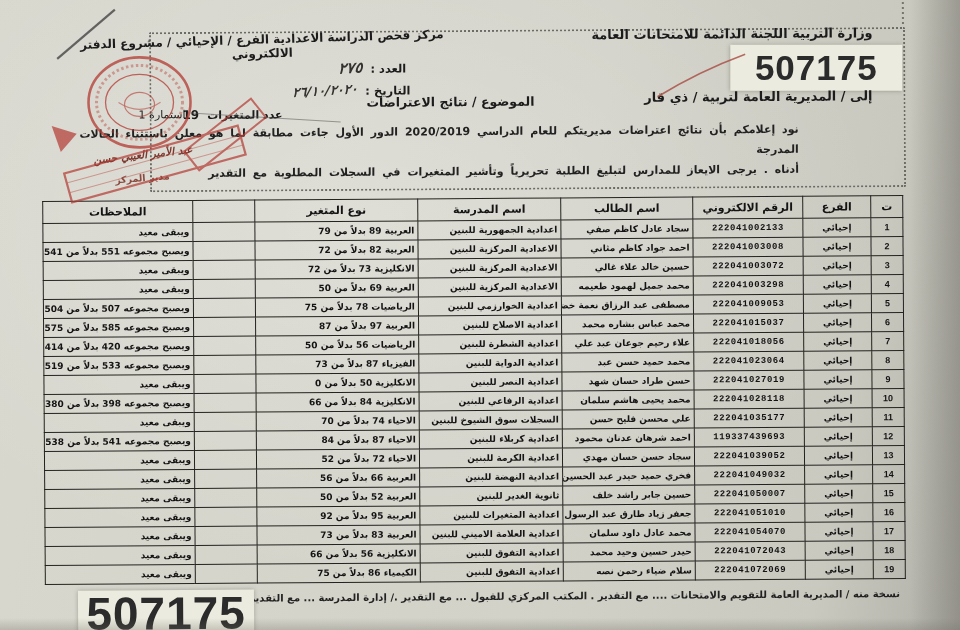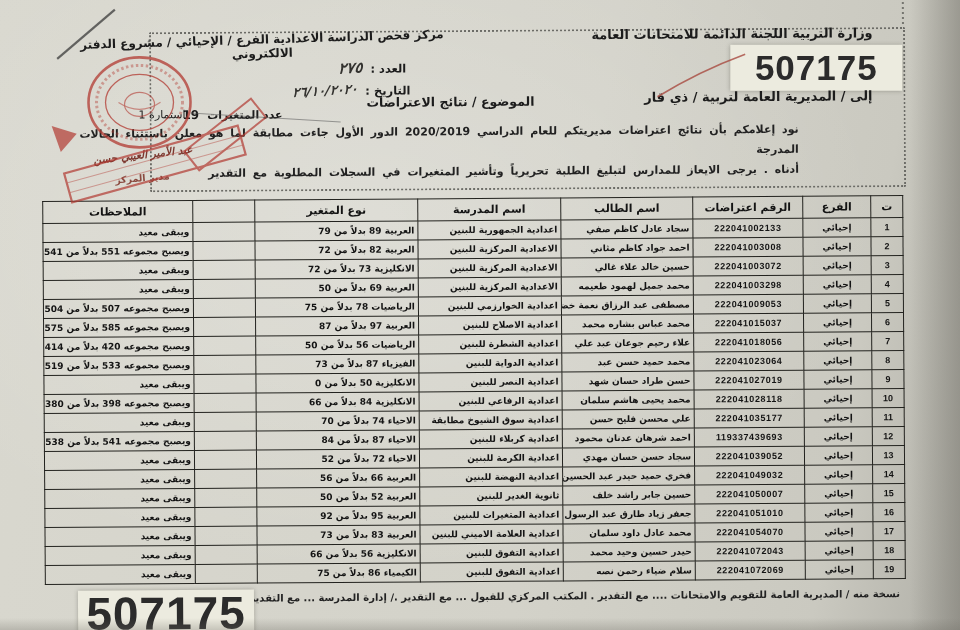--- a/index.html
+++ b/index.html
@@ -54,21 +54,21 @@
   .marks{position:absolute;inset:0;pointer-events:none;z-index:5;}
 
   table.results{position:absolute;top:198px;right:56px;width:860px;border-collapse:collapse;
     table-layout:fixed;background:transparent;}
   table.results th,table.results td{border:1px solid #23231f;padding:0 3px;
     white-space:nowrap;overflow:hidden;font-weight:bold;color:#141414;}
   table.results th{height:21px;font-size:11px;text-align:center;}
   table.results td{height:18px;font-size:9px;}
   td.col-no,td.col-branch{text-align:center;font-size:9.5px;}
   td.col-no{font-family:"Liberation Sans","DejaVu Sans",sans-serif;font-size:10.5px;}
-  td.col-exam_no{text-align:center;font-family:Liberation Sans, sans-serif;
+  td.col-exam_no{text-align:center;font-family:Liberation Mono, monospace;
     font-size:11.5px;letter-spacing:0.6px;}
   td.col-student,td.col-school,td.col-change,td.col-note{text-align:right;}
 
   .footer-line{position:absolute;top:591px;right:62px;font-weight:bold;font-size:10px;color:#222;}
 </style>
 </head>
 <body>
 
 <div class="page">
   <div class="rot">
@@ -114,21 +114,21 @@
           <col style="width:132px">
         <col style="width:143px">
           <col style="width:163px">
           <col style="width:62px">
           <col style="width:150px">
       </colgroup>
       <thead>
         <tr>
           <th>ت</th>
           <th>الفرع</th>
-          <th>الرقم اعتراضات</th>
+          <th>الرقم الالكتروني</th>
           <th>اسم الطالب</th>
           <th>اسم المدرسة</th>
           <th>نوع المتغير</th>
           <th></th>
           <th>الملاحظات</th>
         </tr>
       </thead>
       <tbody>
           <tr>
             <td class="col-no">1</td>
@@ -228,21 +228,21 @@
             <td class="col-school">اعدادية الرفاعي للبنين</td>
             <td class="col-change">الانكليزية 84 بدلاً من 66</td>
             <td class="col-spacer"></td>
             <td class="col-note">ويصبح مجموعه 398 بدلاً من 380</td>
           </tr>
           <tr>
             <td class="col-no">11</td>
             <td class="col-branch">إحيائي</td>
             <td class="col-exam_no">222041035177</td>
             <td class="col-student">علي محسن فليح حسن</td>
-            <td class="col-school">اعدادية سوق الشيوخ مطابقة</td>
+            <td class="col-school">السجلات سوق الشيوخ للبنين</td>
             <td class="col-change">الاحياء 74 بدلاً من 70</td>
             <td class="col-spacer"></td>
             <td class="col-note">ويبقى معيد</td>
           </tr>
           <tr>
             <td class="col-no">12</td>
             <td class="col-branch">إحيائي</td>
             <td class="col-exam_no">119337439693</td>
             <td class="col-student">احمد شرهان عدنان محمود</td>
             <td class="col-school">اعدادية كربلاء للبنين</td>

